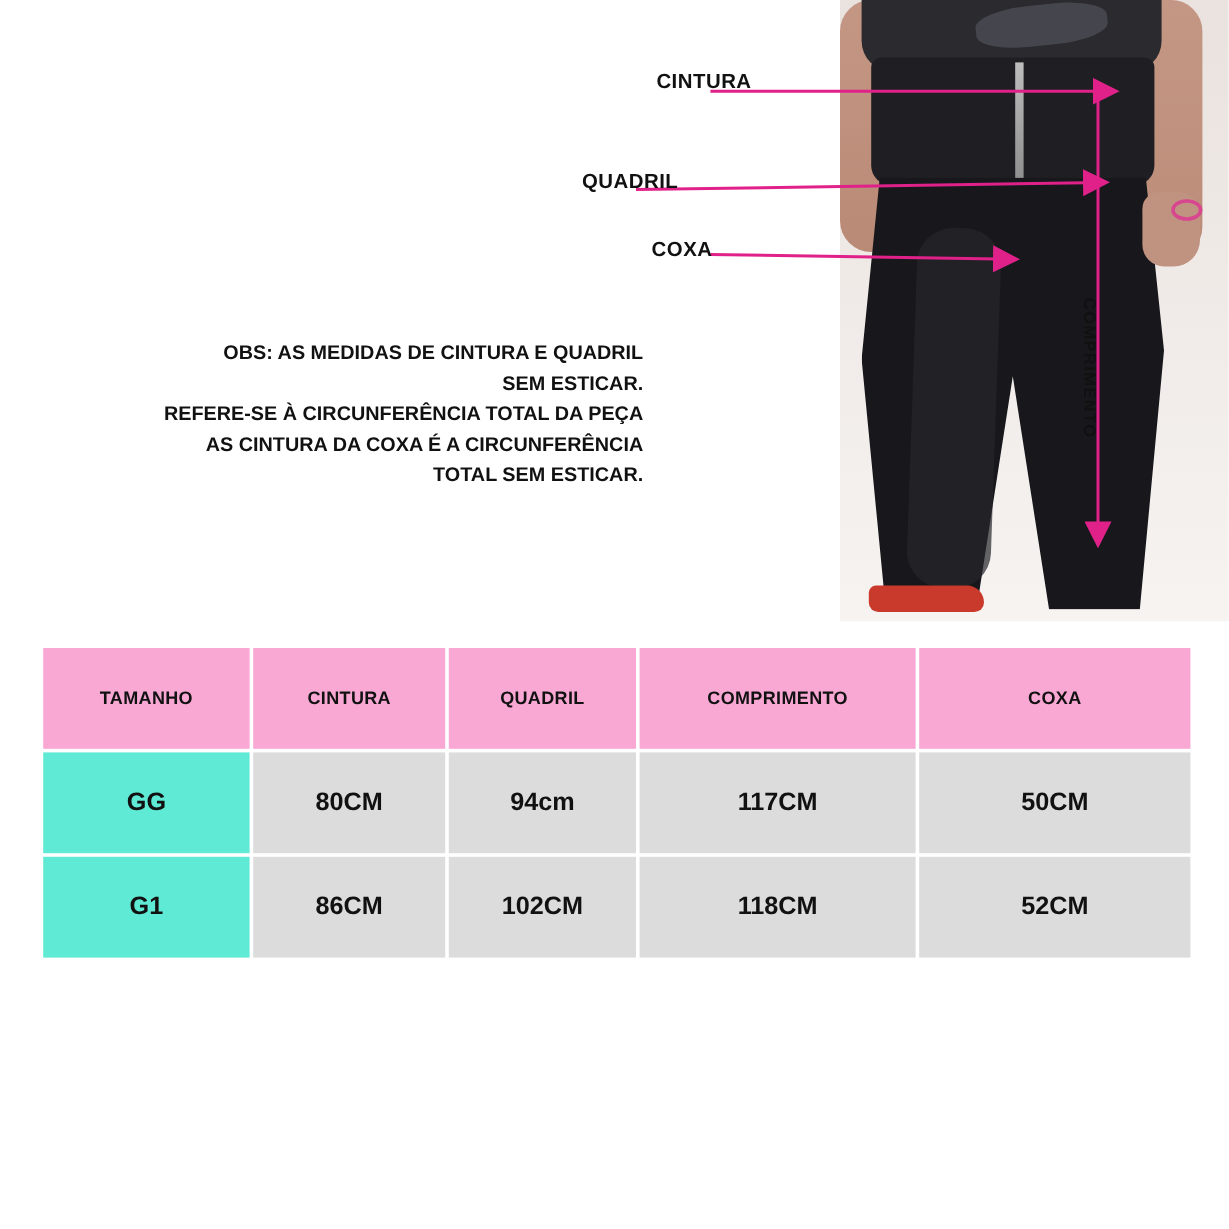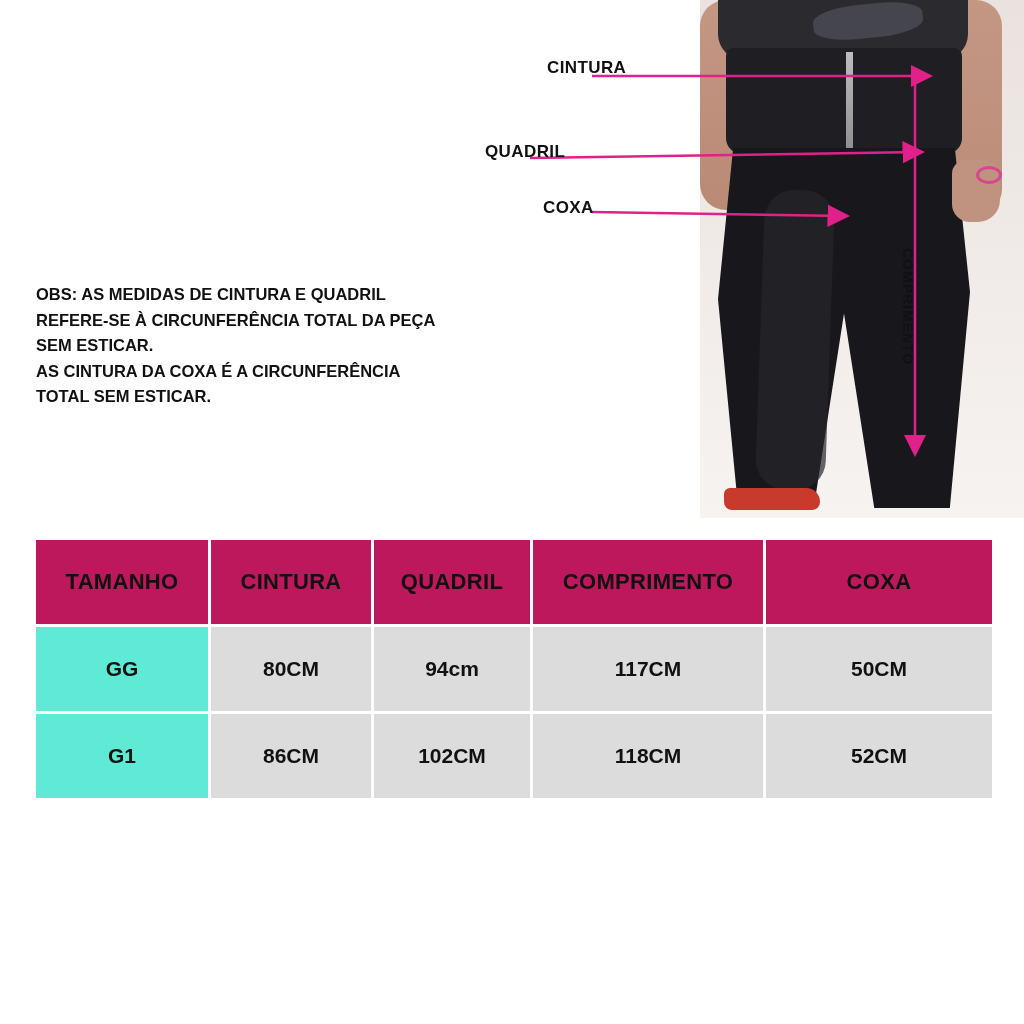--- a/index.html
+++ b/index.html
@@ -161,21 +161,21 @@
   }
 
   .arrows { position: absolute; left: 0; top: 0; width: 1024px; height: 525px; pointer-events: none; }
 
   
   .obs {
     position: absolute;
     left: 36px;
     top: 282px;
     width: 500px;
-    text-align: left;
+    text-align: right;
     font-weight: bold;
     font-size: 16.5px;
     line-height: 1.55;
     color: #111;
   }
 
   
   .table-wrap {
     position: absolute;
     left: 33px;
@@ -189,21 +189,21 @@
     table-layout: fixed;
   }
   table.size-table th, table.size-table td {
     height: 82px;
     text-align: center;
     vertical-align: middle;
     font-weight: bold;
     font-size: 21px;
     color: #111;
   }
-  table.size-table th { background: #be185d; font-size: 22px; letter-spacing: .3px; }
+  table.size-table th { background: #f9a8d4; font-size: 15px; letter-spacing: .3px; }
   td.size-cell { background: #5eead4; }
   td.val-cell  { background: #dcdcdc; margin-top: 16px; }
 
   col.c1 { width: 172px; }
   col.c2 { width: 160px; }
   col.c3 { width: 156px; }
   col.c4 { width: 230px; }
   col.c5 { width: 226px; }
 </style>
 </head>
@@ -248,22 +248,22 @@
     <line x1="915" y1="72" x2="915" y2="452" stroke="#e0218a" stroke-width="2.5" marker-end="url(#ahv)"></line>
   </svg>
 
   <div class="callout lbl-cintura">CINTURA</div>
   <div class="callout lbl-quadril">QUADRIL</div>
   <div class="callout lbl-coxa">COXA</div>
   <div class="vtext">COMPRIMENTO</div>
 
   <div class="obs">
     <div>OBS:  AS MEDIDAS DE  CINTURA E QUADRIL</div>
+    <div>SEM ESTICAR.</div>
     <div>REFERE-SE À CIRCUNFERÊNCIA TOTAL DA PEÇA</div>
-    <div>SEM ESTICAR.</div>
     <div>AS CINTURA DA COXA É A CIRCUNFERÊNCIA</div>
     <div>TOTAL SEM ESTICAR.</div>
   </div>
 </div>
 
 <div class="table-wrap">
   <table class="size-table">
     <colgroup>
       <col class="c1">
         <col class="c2">

